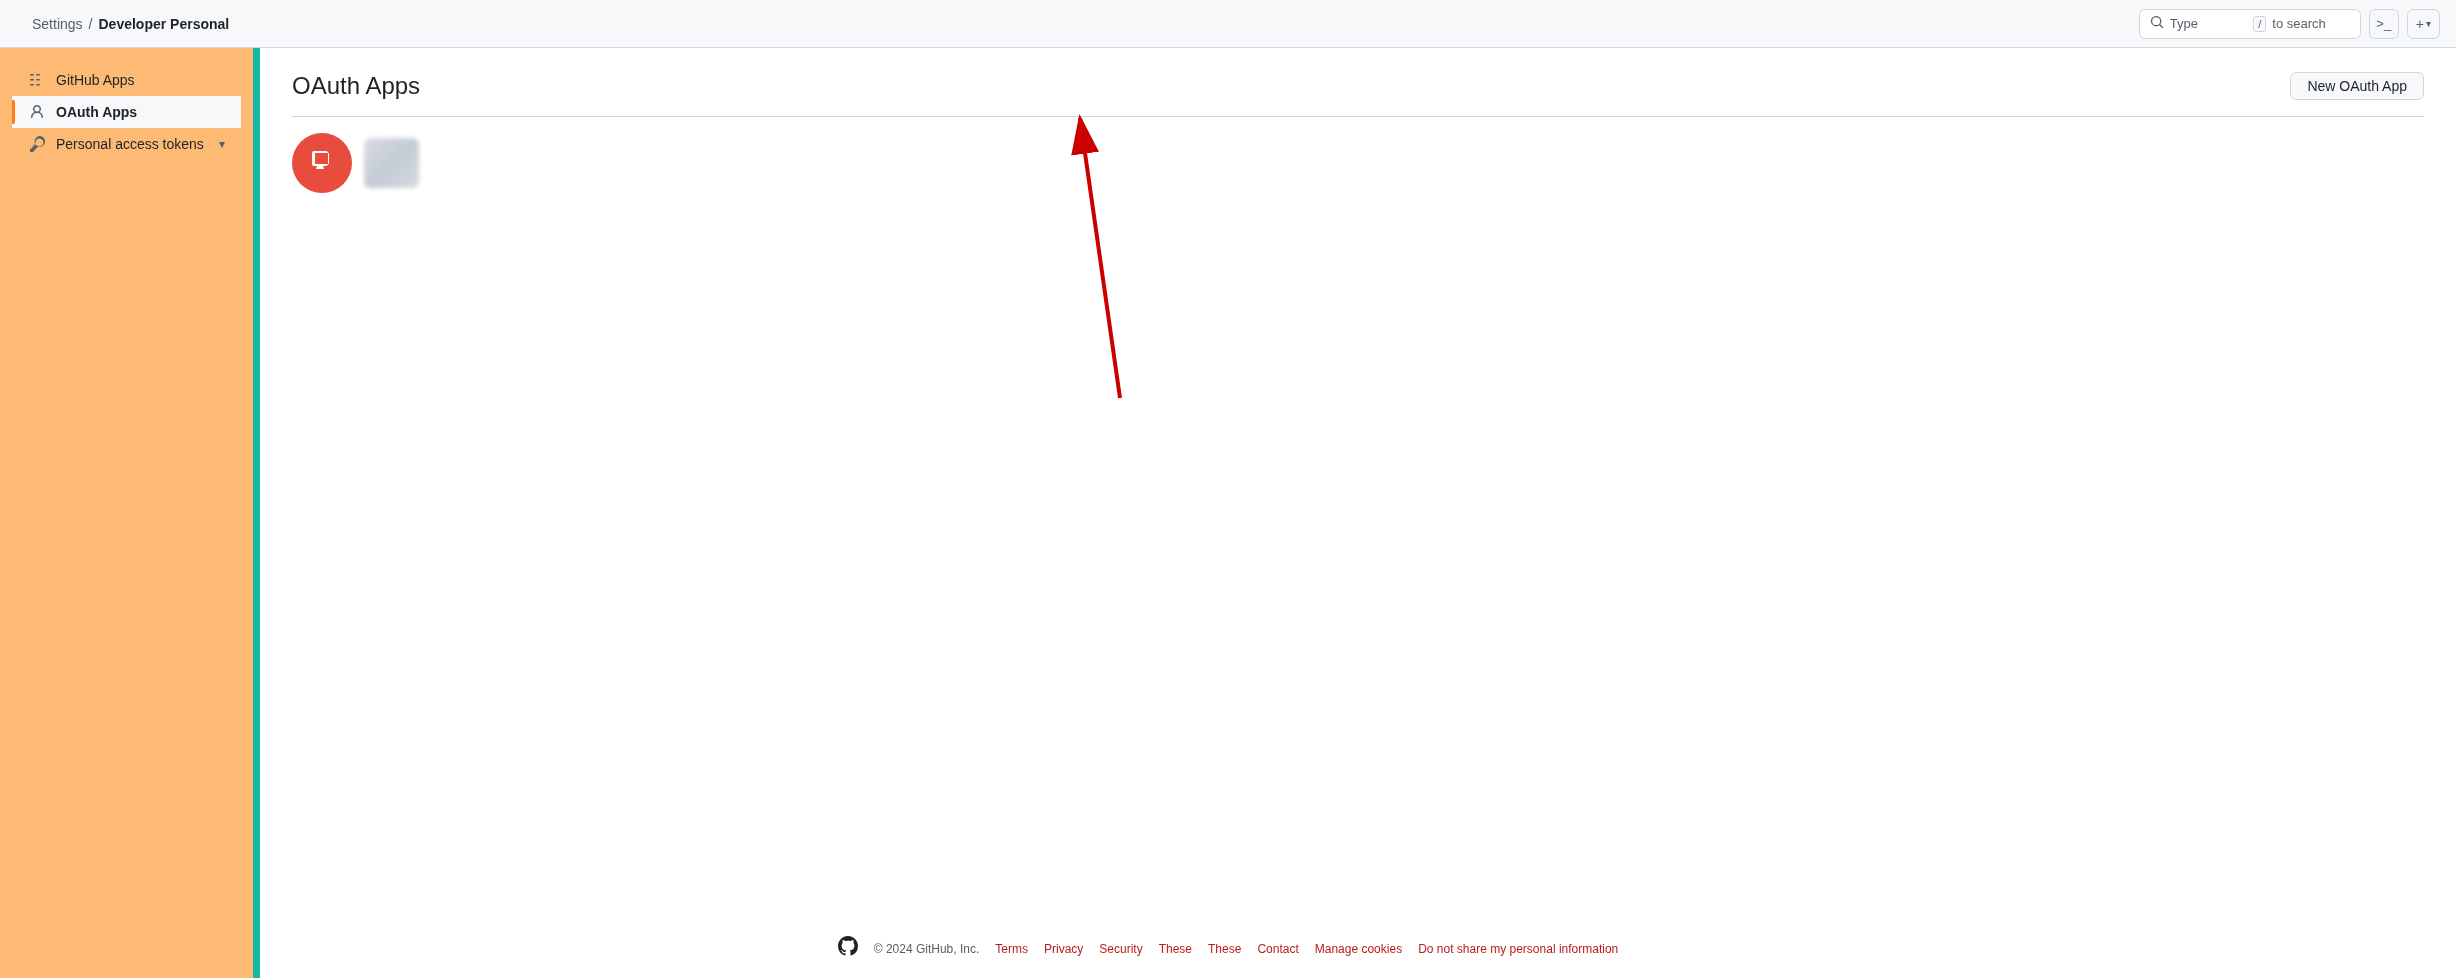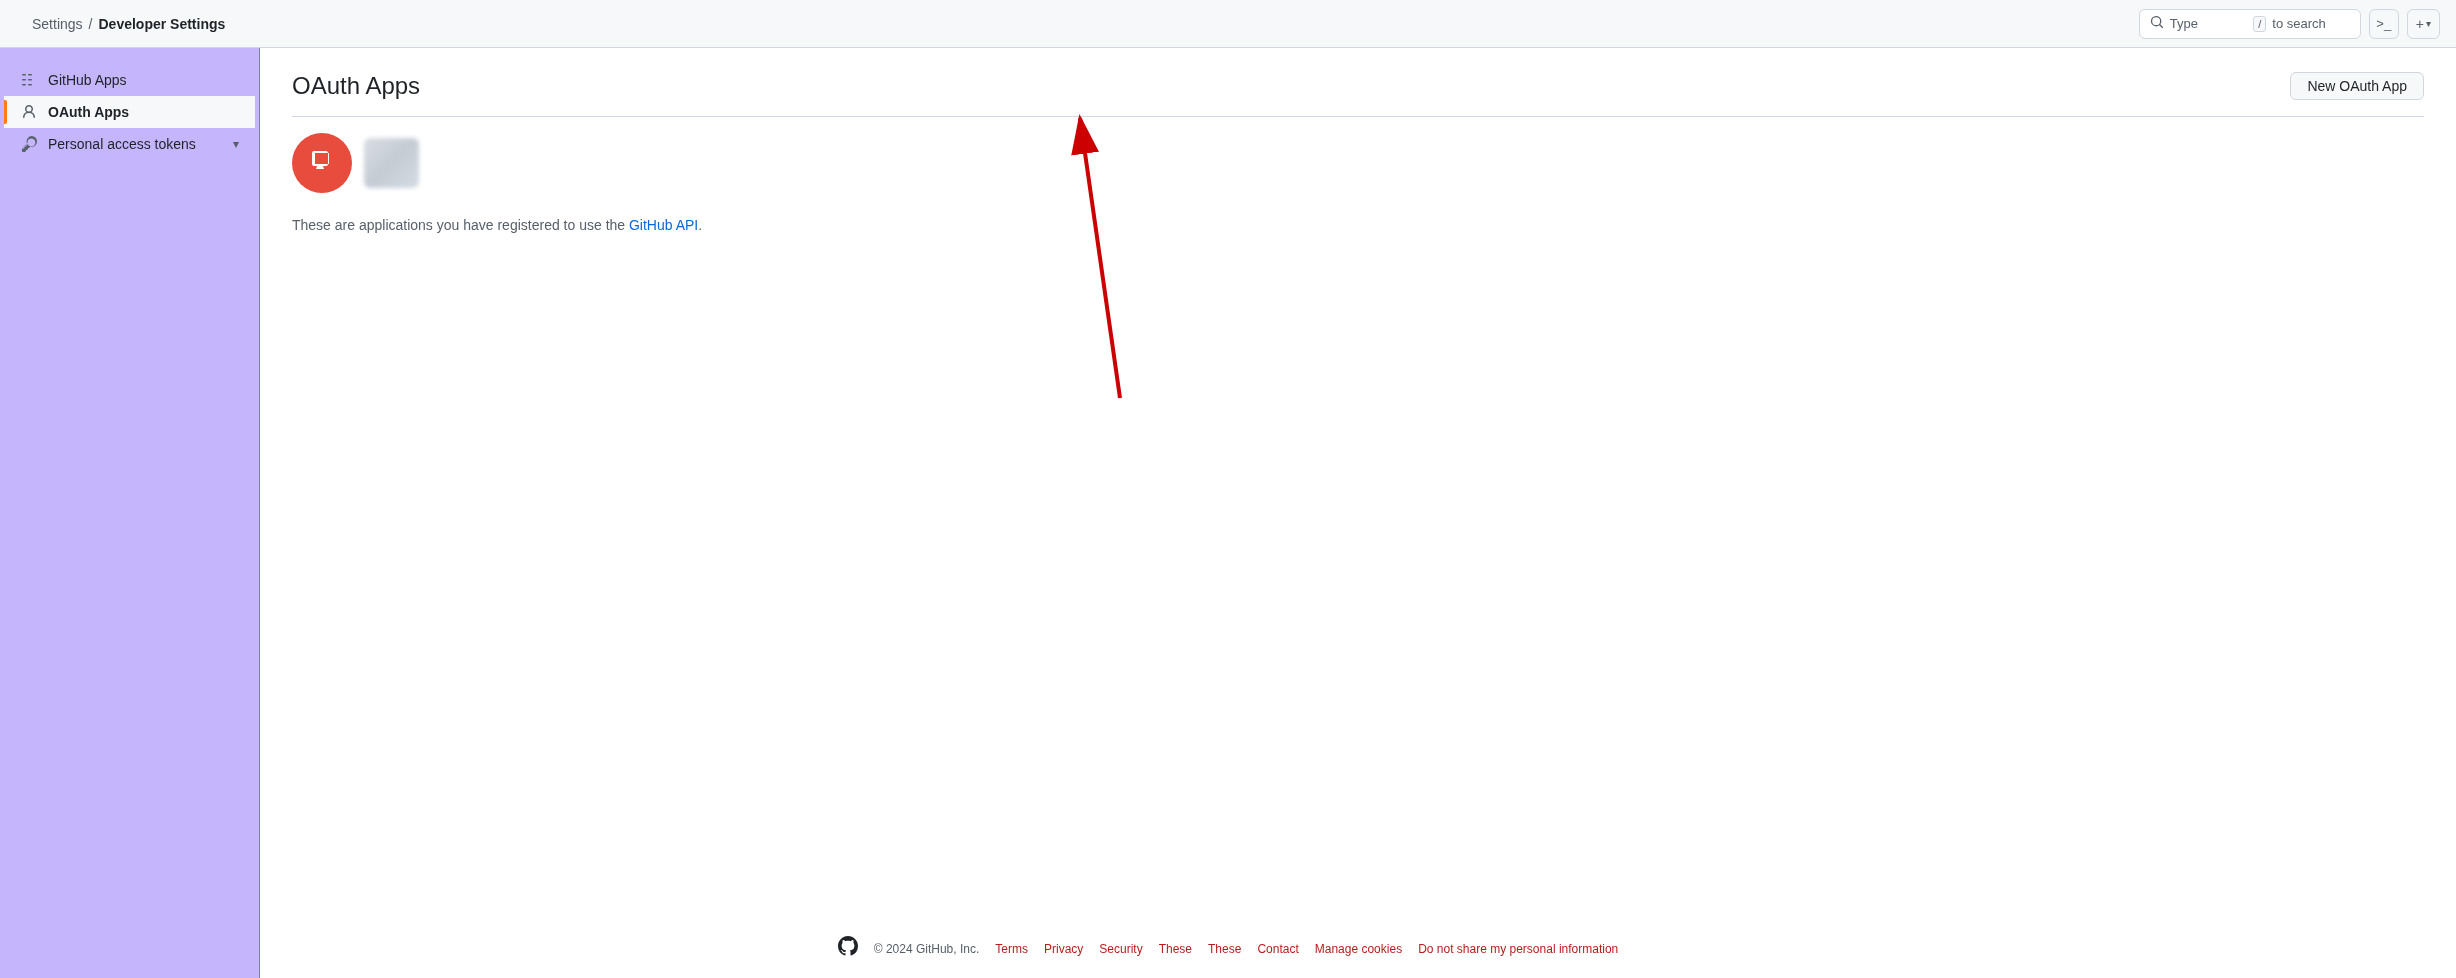--- a/index.html
+++ b/index.html
@@ -121,23 +121,23 @@
     
     .page-layout {
       display: flex;
       min-height: calc(100vh - 48px);
     }
 
     
     .sidebar {
       width: 260px;
       min-width: 260px;
-      padding: 16px 4px;
-      border-right: 1px solid #14b8a6;
-      background: #c4b5fd;
+      padding: 16px 12px;
+      border-right: 7px solid #14b8a6;
+      background: #fdba74;
     }
 
     .sidebar-item {
       display: flex;
       align-items: center;
       gap: 10px;
       padding: 8px 16px;
       cursor: pointer;
       font-size: 14px;
       color: #1f2328;
@@ -303,21 +303,21 @@
       overflow: visible;
     }
   </style>
 </head>
 <body>
 
 <div class="header">
   <div class="header-left">
     <span class="header-breadcrumb-settings">Settings</span>
     <span class="header-breadcrumb-sep">/</span>
-    <span class="header-breadcrumb-current">Developer Settings</span>
+    <span class="header-breadcrumb-current">Developer Personal</span>
   </div>
   <div class="header-right">
     <div class="search-box">
       <span class="search-icon">
         <svg width="14" height="14" viewBox="0 0 16 16" fill="currentColor">
           <path d="M10.68 11.74a6 6 0 0 1-7.922-8.982 6 6 0 0 1 8.982 7.922l3.04 3.04a.749.749 0 0 1-.326 1.275.749.749 0 0 1-.734-.215ZM11.5 7a4.499 4.499 0 1 0-8.997 0A4.499 4.499 0 0 0 11.5 7Z"></path>
         </svg>
       </span>
       <span class="search-text">Type </span>
       <span class="search-kbd">/</span>
@@ -378,23 +378,20 @@
       <div class="app-icon-circle">
         <span class="app-icon-monitor">
           <svg width="24" height="24" viewBox="0 0 24 24" fill="white">
             <path d="M20 3H4a2 2 0 0 0-2 2v11a2 2 0 0 0 2 2h3l-1 3h8l-1-3h3a2 2 0 0 0 2-2V5a2 2 0 0 0-2-2Zm-1 13H5V5h14v11Z"></path>
           </svg>
         </span>
       </div>
       <div class="app-icon-blurred"></div>
     </div>
 
-    <p class="description-text">
-      <span>These are applications you have registered to use the </span><a class="github-api-link">GitHub API</a><span>.</span>
-    </p>
 
     <svg class="arrows-svg" xmlns="http://www.w3.org/2000/svg" style="position:absolute;top:0;left:0;width:100%;height:500px;pointer-events:none;overflow:visible;">
 
       <defs>
         <marker id="arrowhead1" markerWidth="10" markerHeight="7" refX="9" refY="3.5" orient="auto">
           <polygon points="0 0, 10 3.5, 0 7" fill="#cc0000"></polygon>
         </marker>
         <marker id="arrowhead2" markerWidth="10" markerHeight="7" refX="9" refY="3.5" orient="auto">
           <polygon points="0 0, 10 3.5, 0 7" fill="#cc0000"></polygon>
         </marker>

